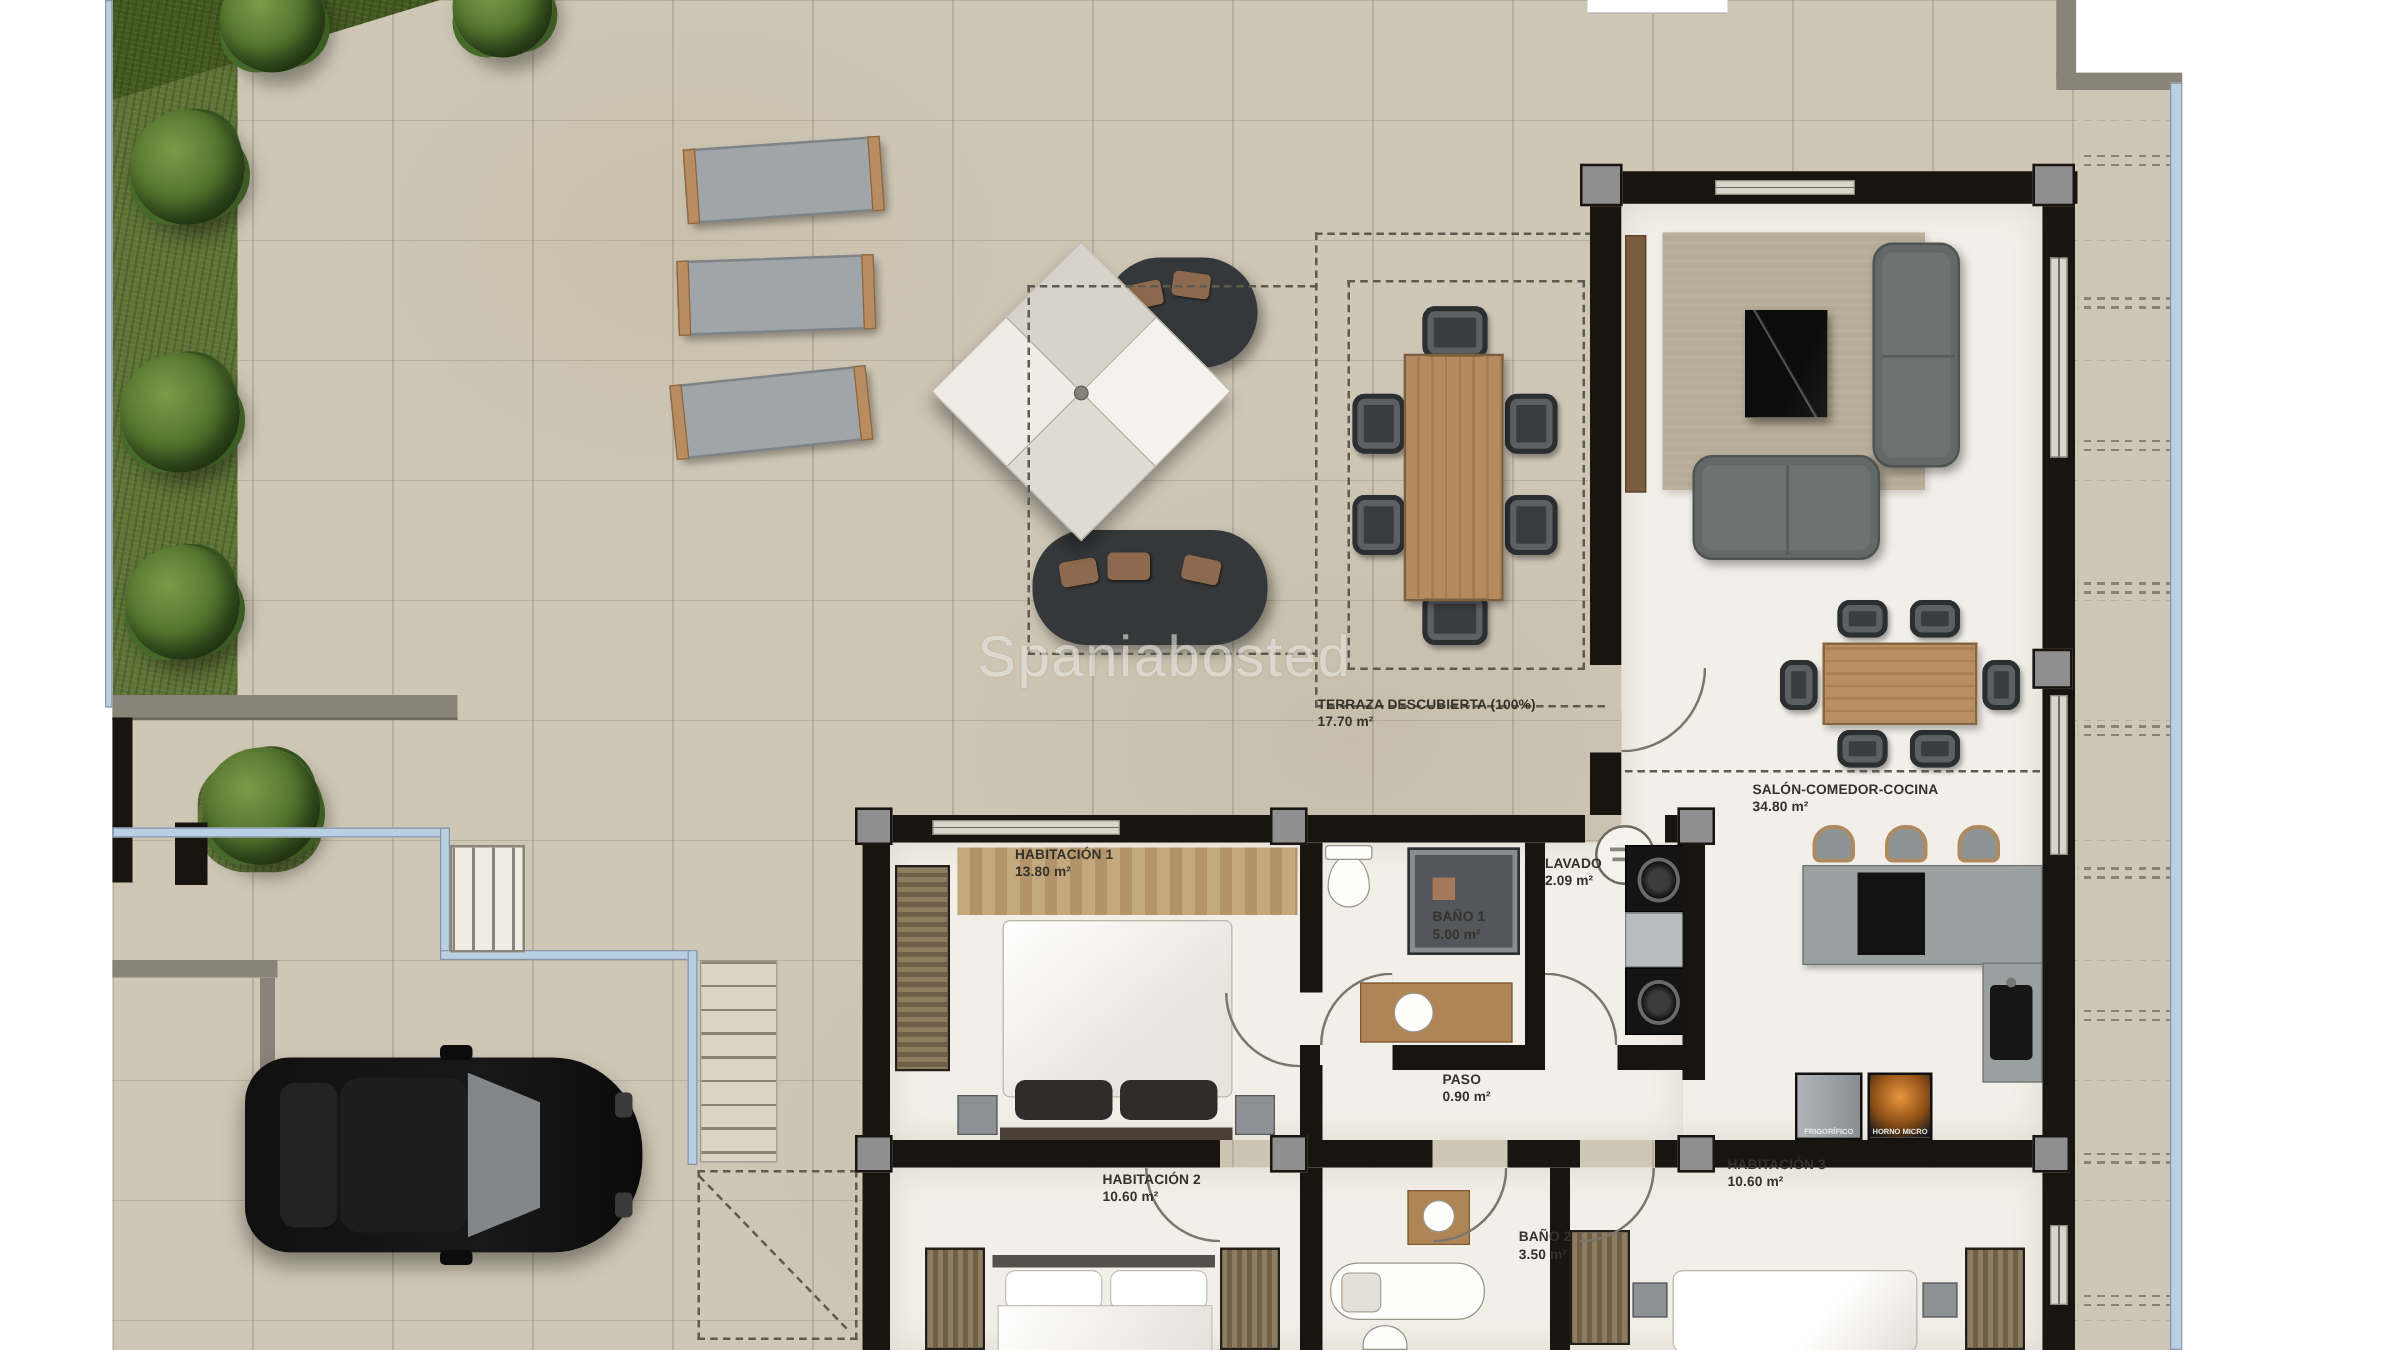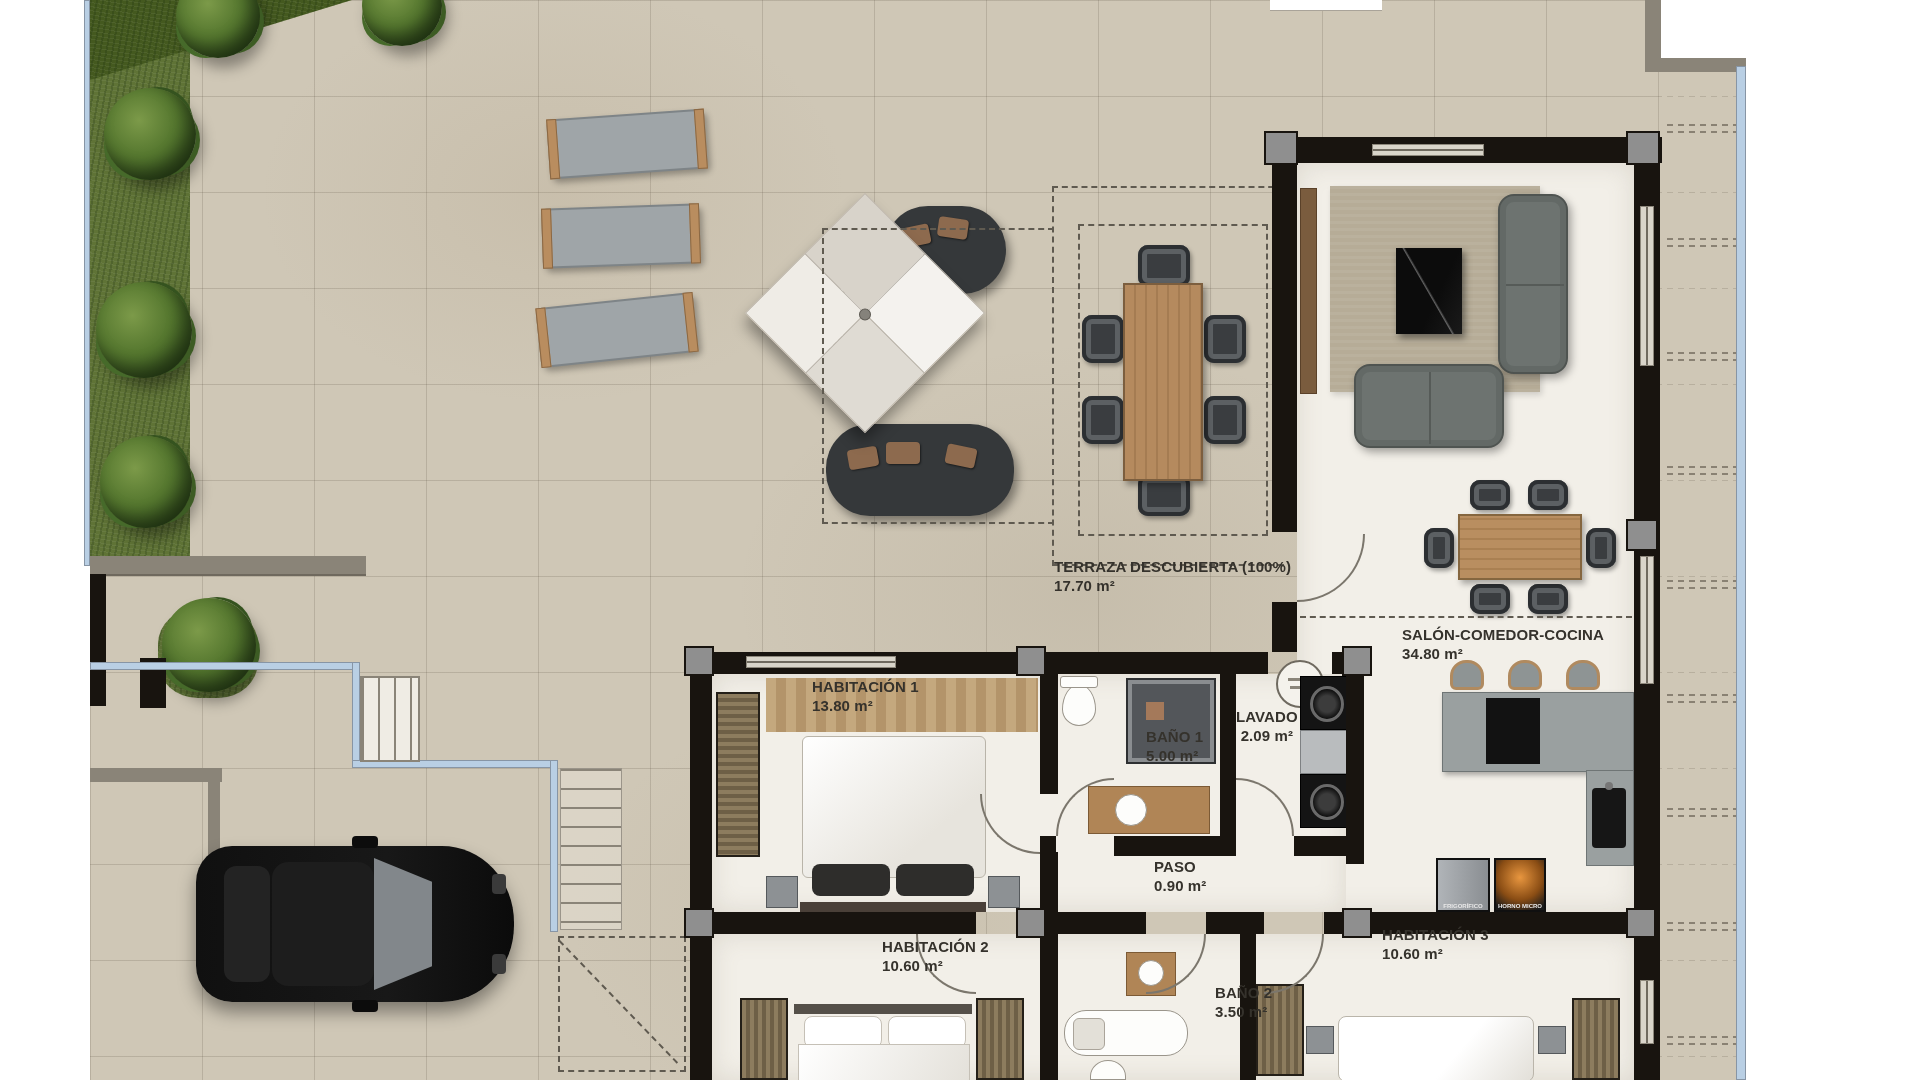--- a/index.html
+++ b/index.html
@@ -19,21 +19,21 @@
   .floor{position:absolute;background:#f2efe8;box-shadow:inset 0 0 26px rgba(120,110,90,.18);}
   .pillar{position:absolute;background:#8f8f8f;border:2px solid #18140f;box-sizing:border-box;}
   .winh{position:absolute;background:linear-gradient(180deg,#d9d5ca 44%,#6f6a5f 44% 56%,#d9d5ca 56%);box-shadow:inset 0 0 0 1px #8d887c;}
   .winv{position:absolute;background:linear-gradient(90deg,#d9d5ca 44%,#6f6a5f 44% 56%,#d9d5ca 56%);box-shadow:inset 0 0 0 1px #8d887c;}
   .arc{position:absolute;box-sizing:border-box;}
   .arc-tl{border-left:2px solid #7b766c;border-top:2px solid #7b766c;border-top-left-radius:100%;}
   .arc-tr{border-right:2px solid #7b766c;border-top:2px solid #7b766c;border-top-right-radius:100%;}
   .arc-bl{border-left:2px solid #7b766c;border-bottom:2px solid #7b766c;border-bottom-left-radius:100%;}
   .arc-br{border-right:2px solid #7b766c;border-bottom:2px solid #7b766c;border-bottom-right-radius:100%;}
   
-  .lbl{position:absolute;font-weight:700;font-size:15px;line-height:1.25;color:#35322c;
+  .lbl{position:absolute;font-weight:700;font-size:11px;line-height:1.25;color:#35322c;
        letter-spacing:.1px;white-space:nowrap;}
   
   .grass{position:absolute;background-color:#5f7336;
     background-image:repeating-linear-gradient(100deg, rgba(20,40,10,.20) 0 2px, transparent 2px 6px),
                      repeating-linear-gradient(10deg, rgba(255,255,255,.06) 0 1px, transparent 1px 4px);}
   .tree{position:absolute;border-radius:50%;
     background:radial-gradient(circle at 38% 35%, #7c9a49 0%, #54762e 45%, #33511d 78%, #264015 100%);
     box-shadow:14px 6px 0 -10px #3d5c24, -12px 12px 0 -12px #466a2a, 8px -12px 0 -11px #35531f,
                6px 10px 14px rgba(0,0,0,.35), inset -8px -10px 16px rgba(0,0,0,.4);}
   .pool{position:absolute;border:2px solid #9fb7c6;box-sizing:border-box;
@@ -317,41 +317,42 @@
       <div>34.80 m²</div>
     </div>
   <div class="lbl" style="left:812px;top:678px;">
     <div>HABITACIÓN 1</div>
       <div>13.80 m²</div>
     </div>
   <div class="lbl" style="left:1146px;top:728px;">
     <div>BAÑO 1</div>
       <div>5.00 m²</div>
     </div>
-  <div class="lbl" style="left:1236px;top:708px;text-align:center;">
+  <div class="lbl" style="left:1236px;top:685px;">
     <div>LAVADO</div>
       <div>2.09 m²</div>
     </div>
   <div class="lbl" style="left:1154px;top:858px;">
     <div>PASO</div>
       <div>0.90 m²</div>
     </div>
   <div class="lbl" style="left:882px;top:938px;">
     <div>HABITACIÓN 2</div>
       <div>10.60 m²</div>
     </div>
   <div class="lbl" style="left:1215px;top:984px;">
     <div>BAÑO 2</div>
       <div>3.50 m²</div>
     </div>
   <div class="lbl" style="left:1382px;top:926px;">
     <div>HABITACIÓN 3</div>
       <div>10.60 m²</div>
     </div>
 
+  <div class="watermark" style="left:782px;top:498px;">Spaniabosted</div>
 
   <div class="rail" style="left:84px;top:0;width:6px;height:566px;"></div>
   <div class="gw" style="left:1645px;top:0;width:16px;height:62px;"></div>
   <div class="gw" style="left:1645px;top:58px;width:101px;height:14px;"></div>
   <div class="rail" style="left:1736px;top:66px;width:10px;height:1014px;"></div>
   <div class="white-cover" style="left:0;top:0;width:84px;height:1080px;"></div>
   <div class="white-cover" style="left:1661px;top:0;width:259px;height:58px;"></div>
   <div class="white-cover" style="left:1746px;top:58px;width:174px;height:1022px;"></div>
   <div class="white-cover" style="left:1270px;top:0;width:112px;height:10px;border-bottom:1px solid #a9a399;"></div>
 

